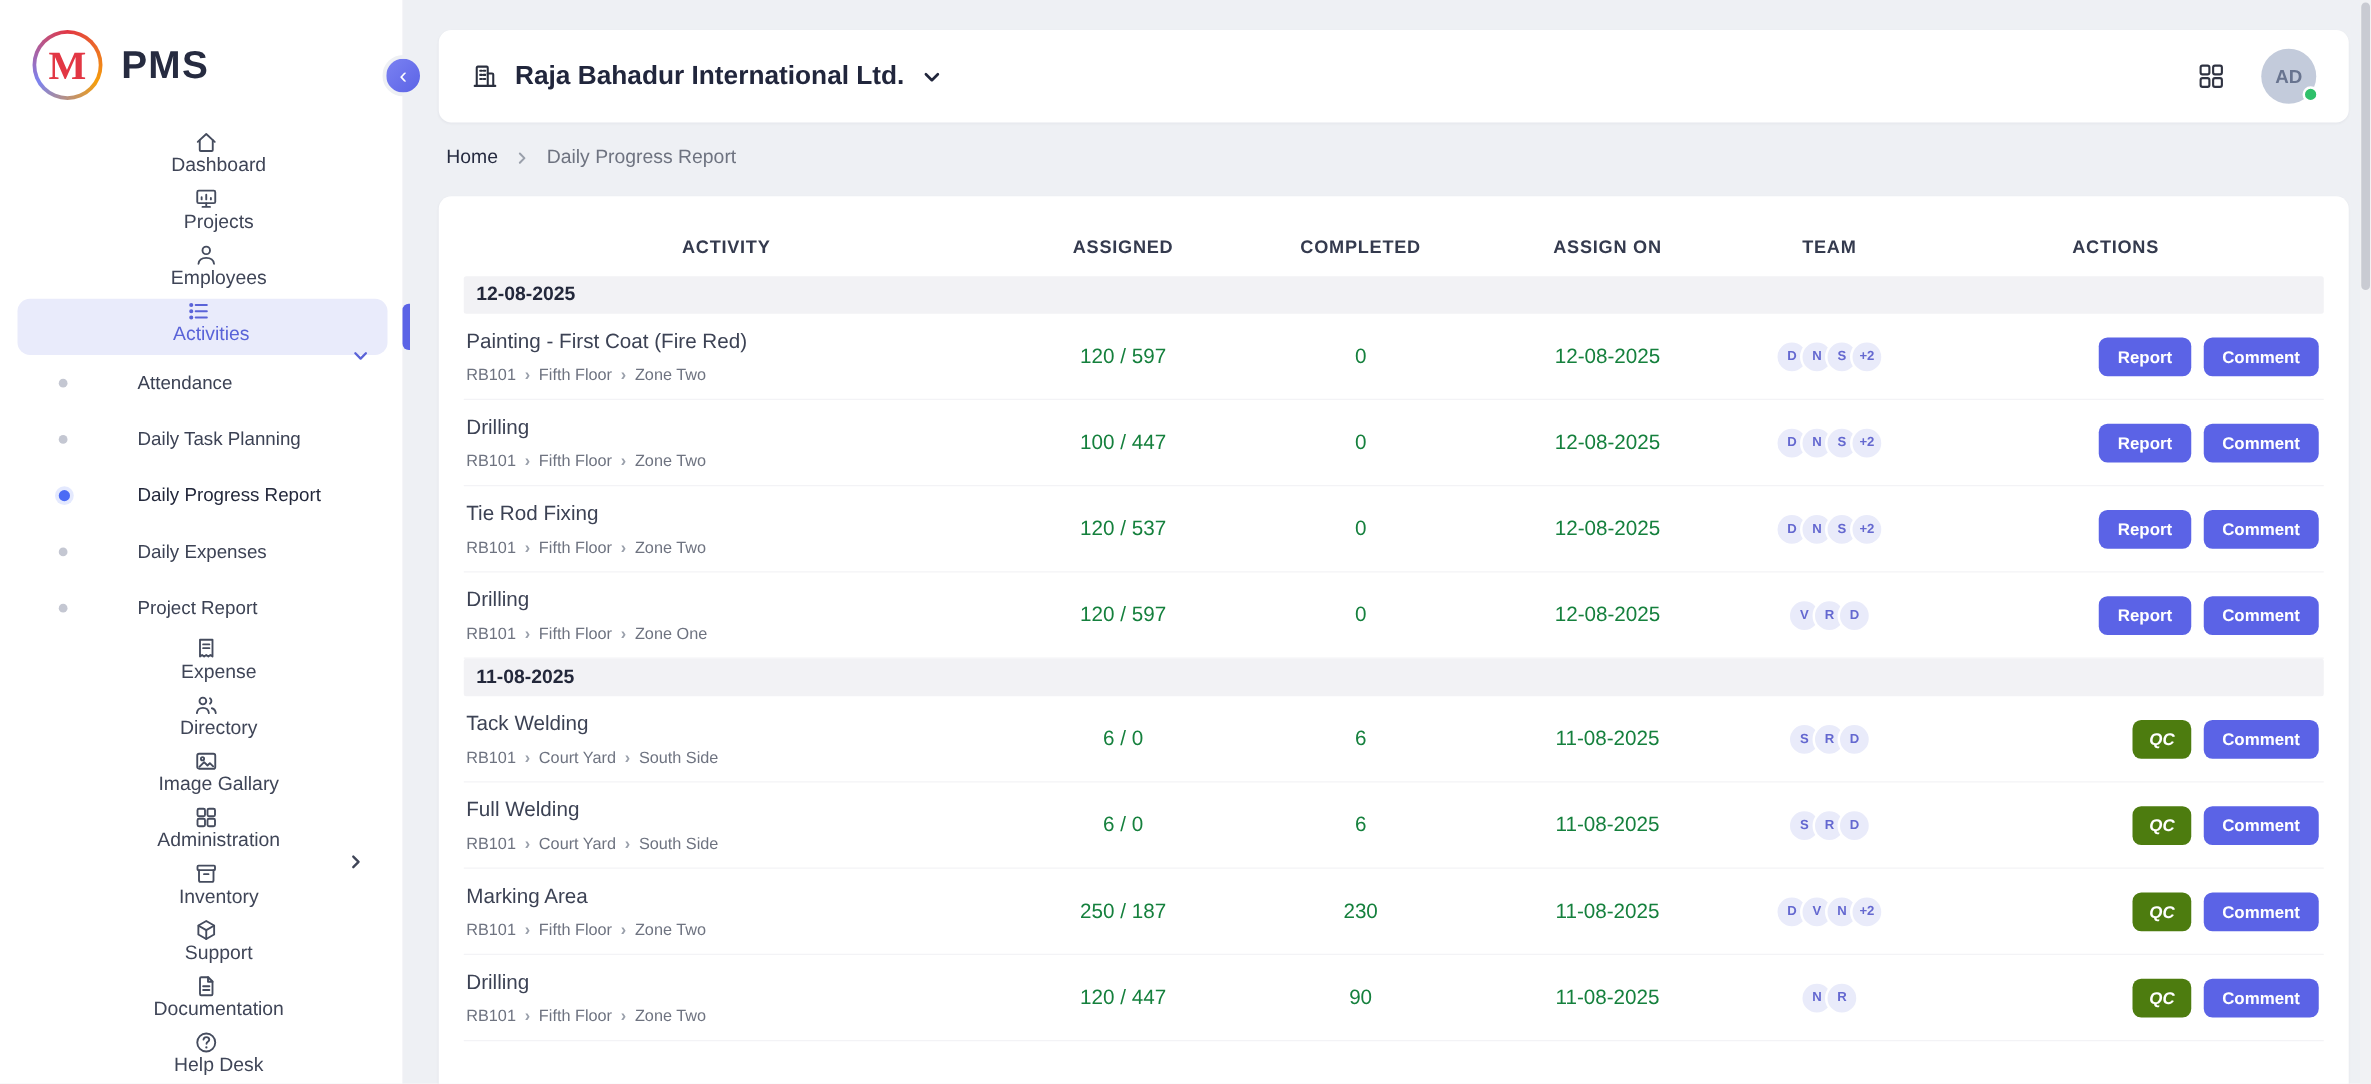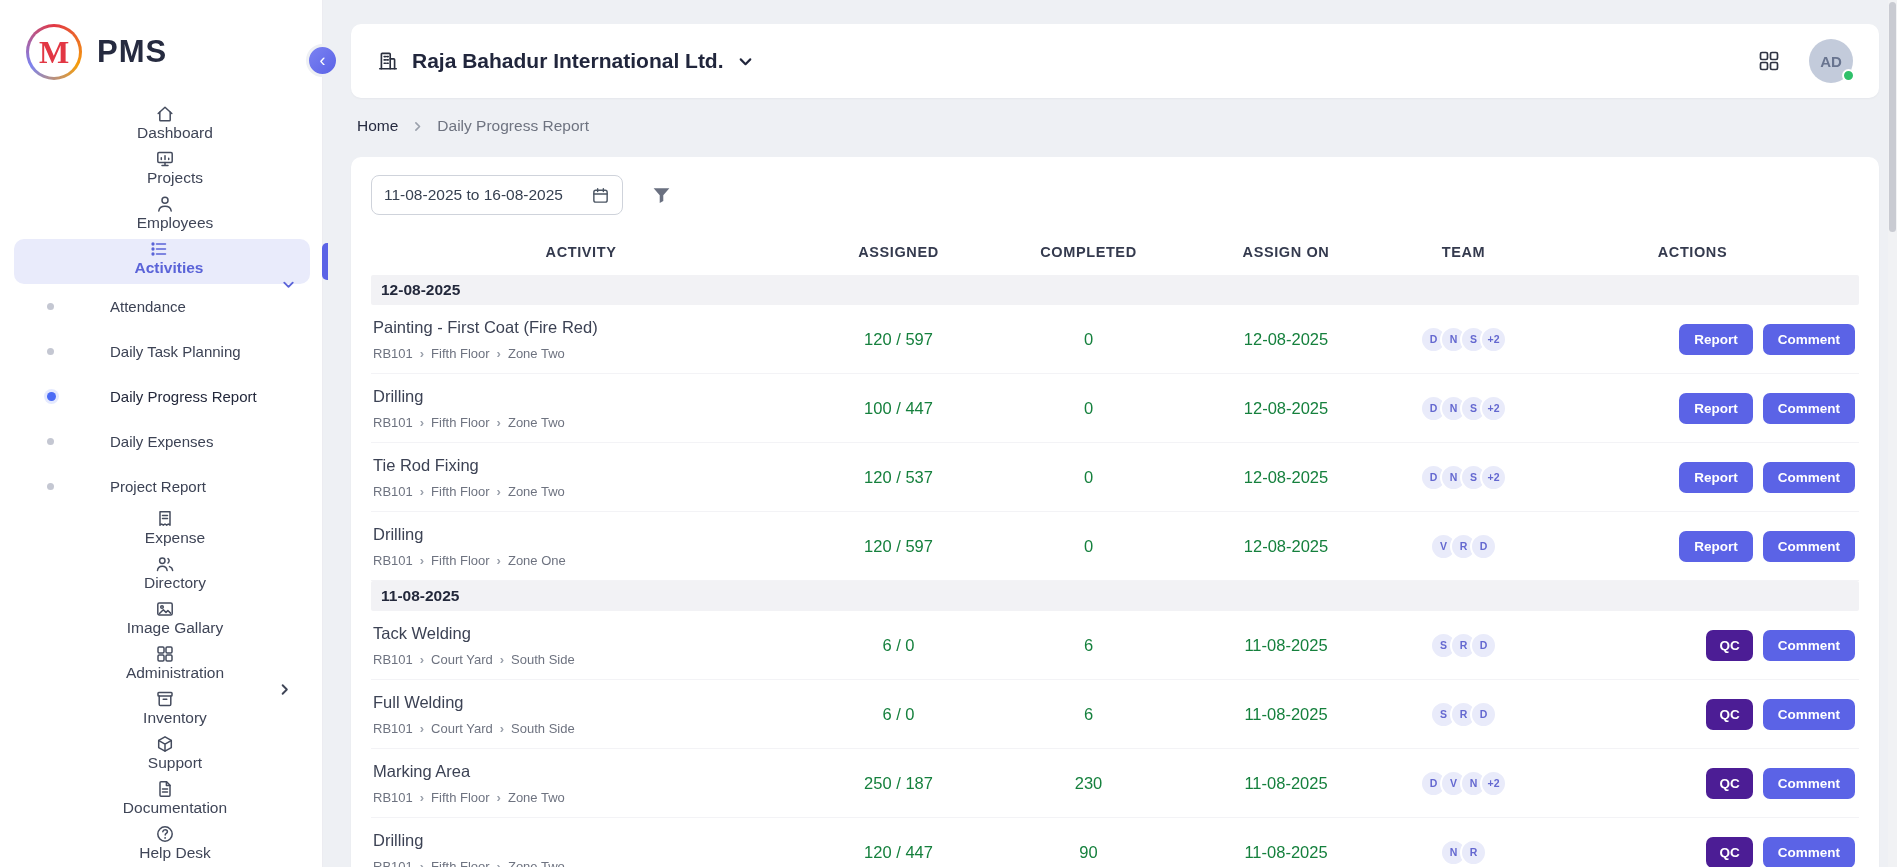--- a/index.html
+++ b/index.html
@@ -30,21 +30,21 @@
     font-size:18px; line-height:1; padding-bottom:2px;
   }
   nav { padding-top:8px; }
   .nav-item {
     position:relative; display:flex; align-items:center; height:45px;
     padding-left:28px; color:#3f4557; font-size:15.5px; cursor:pointer;flex-direction:column;
   }
   .nav-item .nicon { width:24px; display:flex; justify-content:center; color:#454c5e; margin-right:20px; }
   .nav-item.active {
     margin:0 12px 0 14px; padding-left:14px; border-radius:10px;
-    background:#e9ebfb; color:#5a63d8; font-weight:700;
+    background:#e9ebfb; color:#5a63d8; font-weight:400;
   }
   .nav-item.active .nicon { color:#5a63d8; }
   .nav-item.active::after {
     content:""; position:absolute; right:-18px; top:4px; width:6px; height:37px;
     background:#5b63e6; border-radius:5px 0 0 5px;
   }
   .nav-item .chev { margin-left:auto; margin-right:30px; display:flex; color:#3f4557; }
   .nav-item.active .chev { margin-right:14px; color:#5a63d8; }
   .sub-item { display:flex; align-items:center; height:45px; padding-left:47px; color:#3c4254; font-size:15px; cursor:pointer; }
   .sub-item .dot { width:7px; height:7px; border-radius:50%; background:#c4c7d2; margin-right:56px; flex:none; }
@@ -105,21 +105,21 @@
     font-size:10.5px; font-weight:700; display:flex; align-items:center; justify-content:center;
     border:2px solid #fff; margin-left:-7px;
   }
   .chip:first-child { margin-left:0; }
   .actions-cell { display:flex; justify-content:flex-end; gap:10px; padding-right:4px; }
   .btn {
     border:none; border-radius:7px; color:#fff; font-size:13.5px; font-weight:600;
     padding:8px 15px; cursor:pointer; font-family:inherit;
   }
   .btn.primary { background:#5b63e6; }
-  .btn.qc { background:#4c1d95; padding:8px 13px; }
+  .btn.qc { background:#4d7c0f; padding:8px 13px;font-style:italic; }
 
   .page-scrollbar { position:fixed; top:0; right:0; width:9px; height:100%; background:#f1f2f4; z-index:20; }
   .page-scrollbar .thumb { width:7px; margin:2px 1px; height:230px; background:#c9cbd2; border-radius:4px; }
 
   svg { display:block; }
 </style>
 </head>
 <body>
 
 <div class="app">
@@ -323,36 +323,20 @@
       <span class="bc-home">Home</span>
       <span class="bc-sep">
         <svg width="13" height="13" viewBox="0 0 16 16" fill="none" stroke="#9aa0ab" stroke-width="2" stroke-linecap="round" stroke-linejoin="round">
             <path d="M6 3.5L10.5 8 6 12.5"></path>
           </svg>
       </span>
       <span class="bc-current">Daily Progress Report</span>
     </div>
 
     <section class="card">
-      <div class="filter-row">
-        <div class="date-range">
-          <span>11-08-2025 to 16-08-2025</span>
-          <span>
-            <svg width="19" height="19" viewBox="0 0 20 20" fill="none" stroke="#4b5563" stroke-width="1.5" stroke-linecap="round">
-                <rect x="3" y="4.5" width="14" height="12.5" rx="2"></rect>
-                <path d="M3 8.5h14M7 2.8v3M13 2.8v3"></path>
-              </svg>
-          </span>
-        </div>
-        <span class="funnel">
-          <svg width="21" height="21" viewBox="0 0 20 20" fill="#6a7080">
-              <path d="M2.5 3h15l-5.8 6.8v5.4l-3.4 2V9.8z"></path>
-            </svg>
-        </span>
-      </div>
 
       <div class="thead" id="thead">
           <div class="th">ACTIVITY</div>
           <div class="th">ASSIGNED</div>
           <div class="th">COMPLETED</div>
           <div class="th">ASSIGN ON</div>
           <div class="th">TEAM</div>
           <div class="th">ACTIONS</div>
         </div>
       <div id="tbody">

